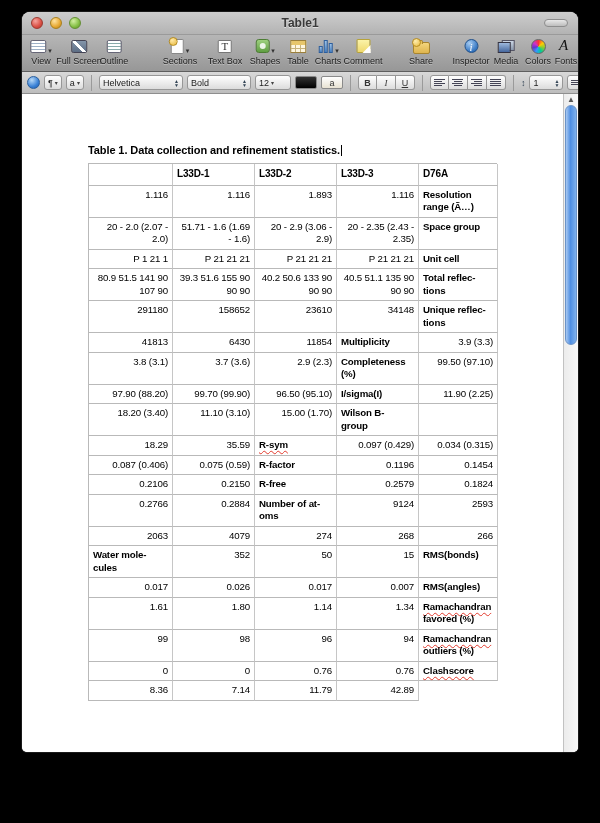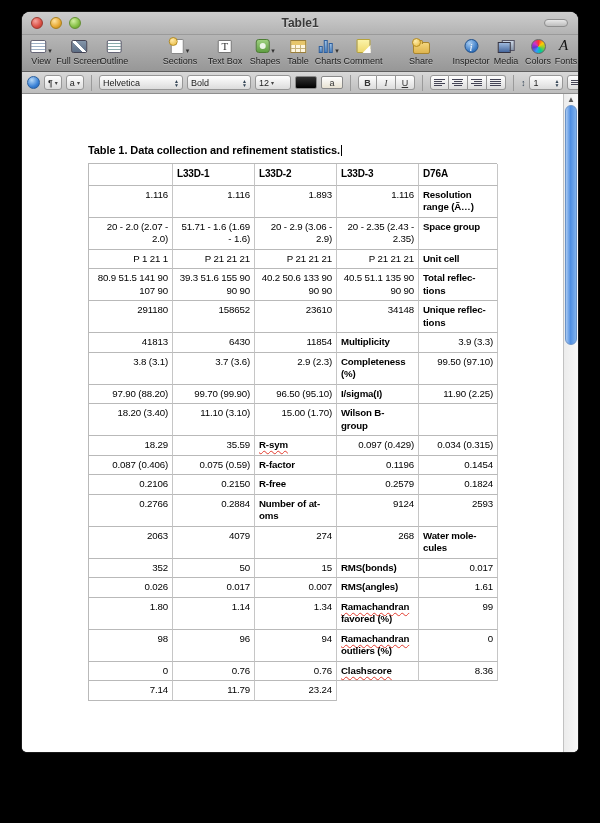--- a/index.html
+++ b/index.html
@@ -439,20 +439,21 @@
           <div class="cell lab">
             <div>Number of at-</div>
             <div>oms</div>
           </div>
           <div class="cell val">9124</div>
           <div class="cell val">2593</div>
           <div class="cell val">2063</div>
           <div class="cell val">4079</div>
           <div class="cell val">274</div>
           <div class="cell val">268</div>
+          <div class="cell val">266</div>
           <div class="cell lab">
             <div>Water mole-</div>
             <div>cules</div>
           </div>
           <div class="cell val">352</div>
           <div class="cell val">50</div>
           <div class="cell val">15</div>
           <div class="cell lab">
             <div>RMS(bonds)</div>
           </div>
@@ -482,21 +483,21 @@
           <div class="cell val">0</div>
           <div class="cell val">0</div>
           <div class="cell val">0.76</div>
           <div class="cell val">0.76</div>
           <div class="cell lab">
             <div><span class="sp">Clashscore</span></div>
           </div>
           <div class="cell val">8.36</div>
           <div class="cell val">7.14</div>
           <div class="cell val">11.79</div>
-          <div class="cell val">23.24</div>
+          <div class="cell val">42.89</div>
         </div>
     </div>
     <div class="scrollbar">
       <div class="sb-up">▲</div>
       <div class="sb-thumb"></div>
       <div class="sb-down">▼</div>
     </div>
   </div>
 
   <div class="statusbar">

